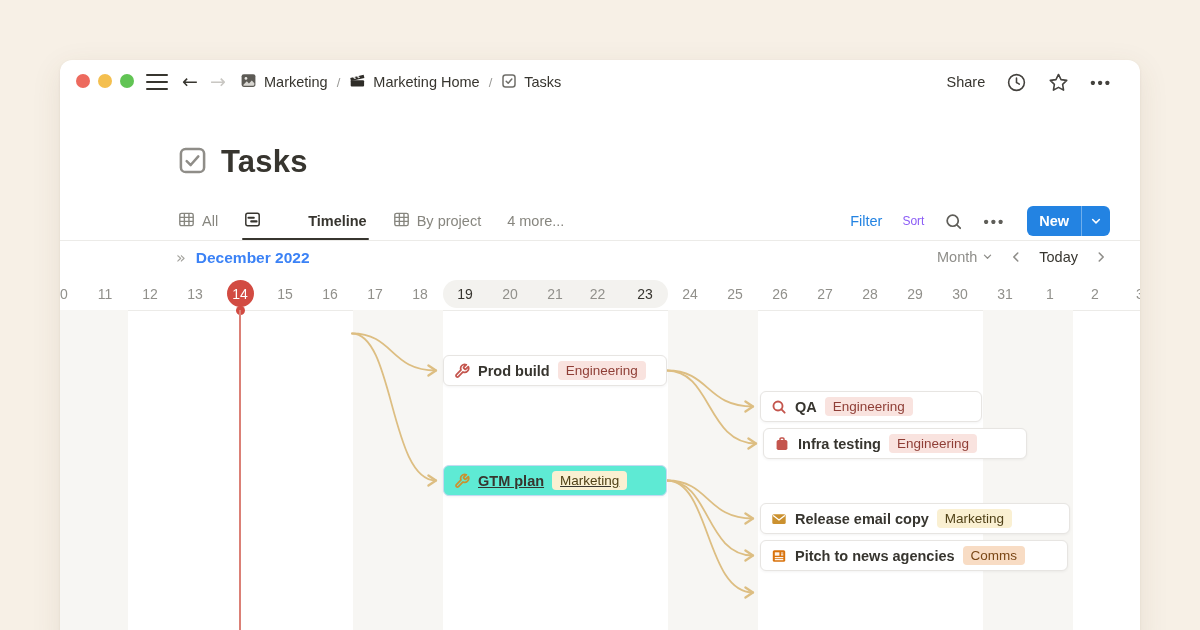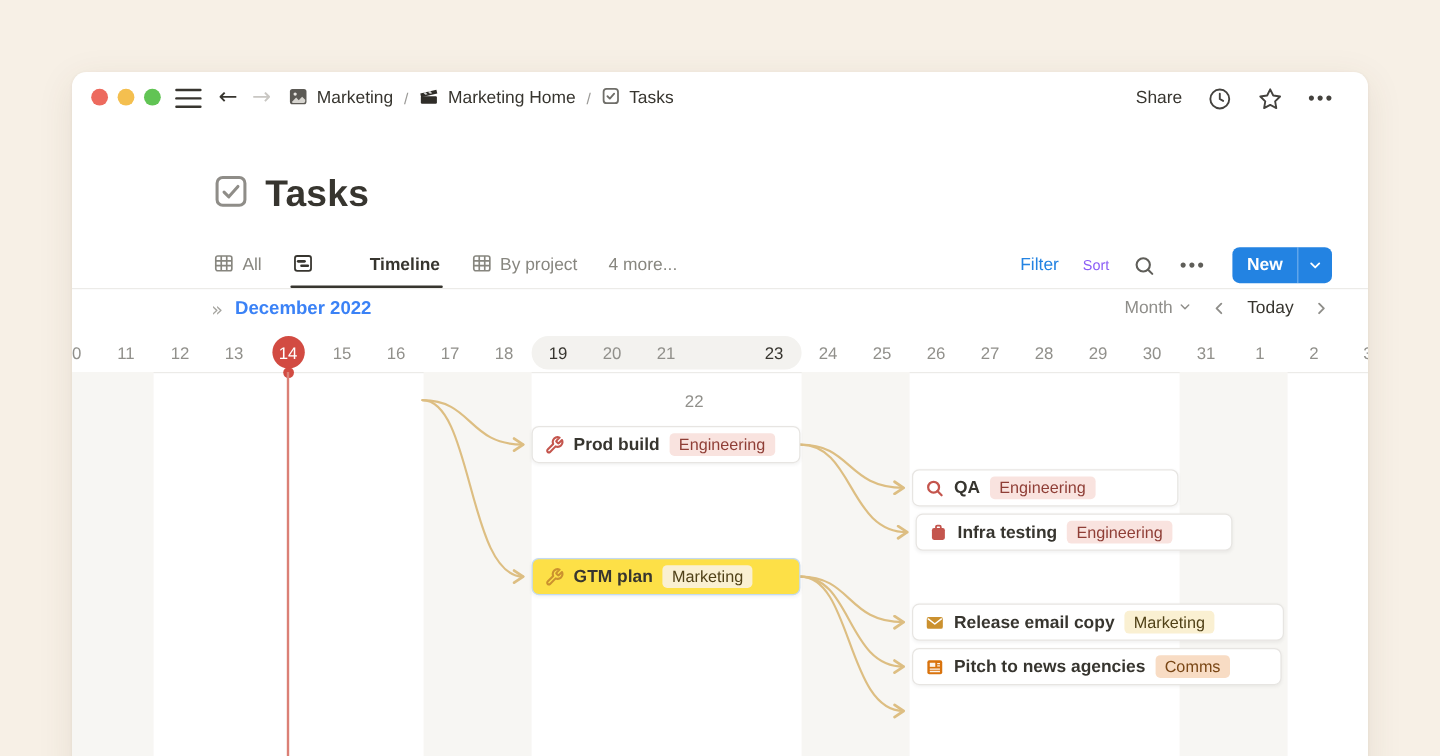--- a/index.html
+++ b/index.html
@@ -68,21 +68,21 @@
   .today-circle { position:absolute; width:27px; height:27px; border-radius:50%; background:#d24b42; top:2px; }
   .date-divider { position:absolute; left:0; right:0; top:250px; height:1px; background:#ecebe8; }
   
   .tl-body { position:absolute; left:0; right:0; top:250px; bottom:0; }
   .weekend-band { position:absolute; top:0; bottom:0; background:#f7f6f3; }
   .today-dot { position:absolute; width:9px; height:9px; border-radius:50%; background:#d24b42; top:-4px; }
   .today-line { position:absolute; top:0; bottom:0; width:1.5px; background:#db8076; }
   .connectors { position:absolute; left:0; top:0; width:1080px; height:340px; pointer-events:none; }
   .task-card { position:absolute; height:31px; background:#fff; border:1px solid #e7e5e2; border-radius:6px;
     box-shadow:0 1px 3px rgba(15,15,15,.05); display:flex; align-items:center; gap:8px; padding:0 8px 0 10px; cursor:pointer; overflow:hidden; }
-  .task-card.selected { background:#fde047; border-color:#c3daf1; }
+  .task-card.selected { background:#5eead4; border-color:#c3daf1;text-decoration:underline; }
   .task-name { font-size:14.5px; font-weight:700; color:#37352f; white-space:nowrap; }
   .task-tag { font-size:13.5px; padding:2px 8px; border-radius:4px; white-space:nowrap; }
 </style>
 </head>
 <body>
 
 <div class="window">
 
   <div class="topbar">
     <div class="traffic">
@@ -232,21 +232,21 @@
       <div class="date-cell" style="left: 112.5px;">13</div>
       <div class="today-circle" style="left: 166.5px;"></div>
       <div class="date-cell today" style="left: 157.5px;">14</div>
       <div class="date-cell" style="left: 202.5px;">15</div>
       <div class="date-cell" style="left: 247.5px;">16</div>
       <div class="date-cell" style="left: 292.5px;">17</div>
       <div class="date-cell" style="left: 337.5px;">18</div>
       <div class="date-cell edge" style="left: 382.5px;">19</div>
       <div class="date-cell" style="left: 427.5px;">20</div>
       <div class="date-cell" style="left: 472.5px;">21</div>
-      <div class="date-cell" style="left: 496px; margin-top: 40px;">22</div>
+      <div class="date-cell" style="left: 515px;">22</div>
       <div class="date-cell edge" style="left: 562.5px;">23</div>
       <div class="date-cell" style="left: 607.5px;">24</div>
       <div class="date-cell" style="left: 652.5px;">25</div>
       <div class="date-cell" style="left: 697.5px;">26</div>
       <div class="date-cell" style="left: 742.5px;">27</div>
       <div class="date-cell" style="left: 787.5px;">28</div>
       <div class="date-cell" style="left: 832.5px;">29</div>
       <div class="date-cell" style="left: 877.5px;">30</div>
       <div class="date-cell" style="left: 922.5px;">31</div>
       <div class="date-cell" style="left: 967.5px;">1</div>

